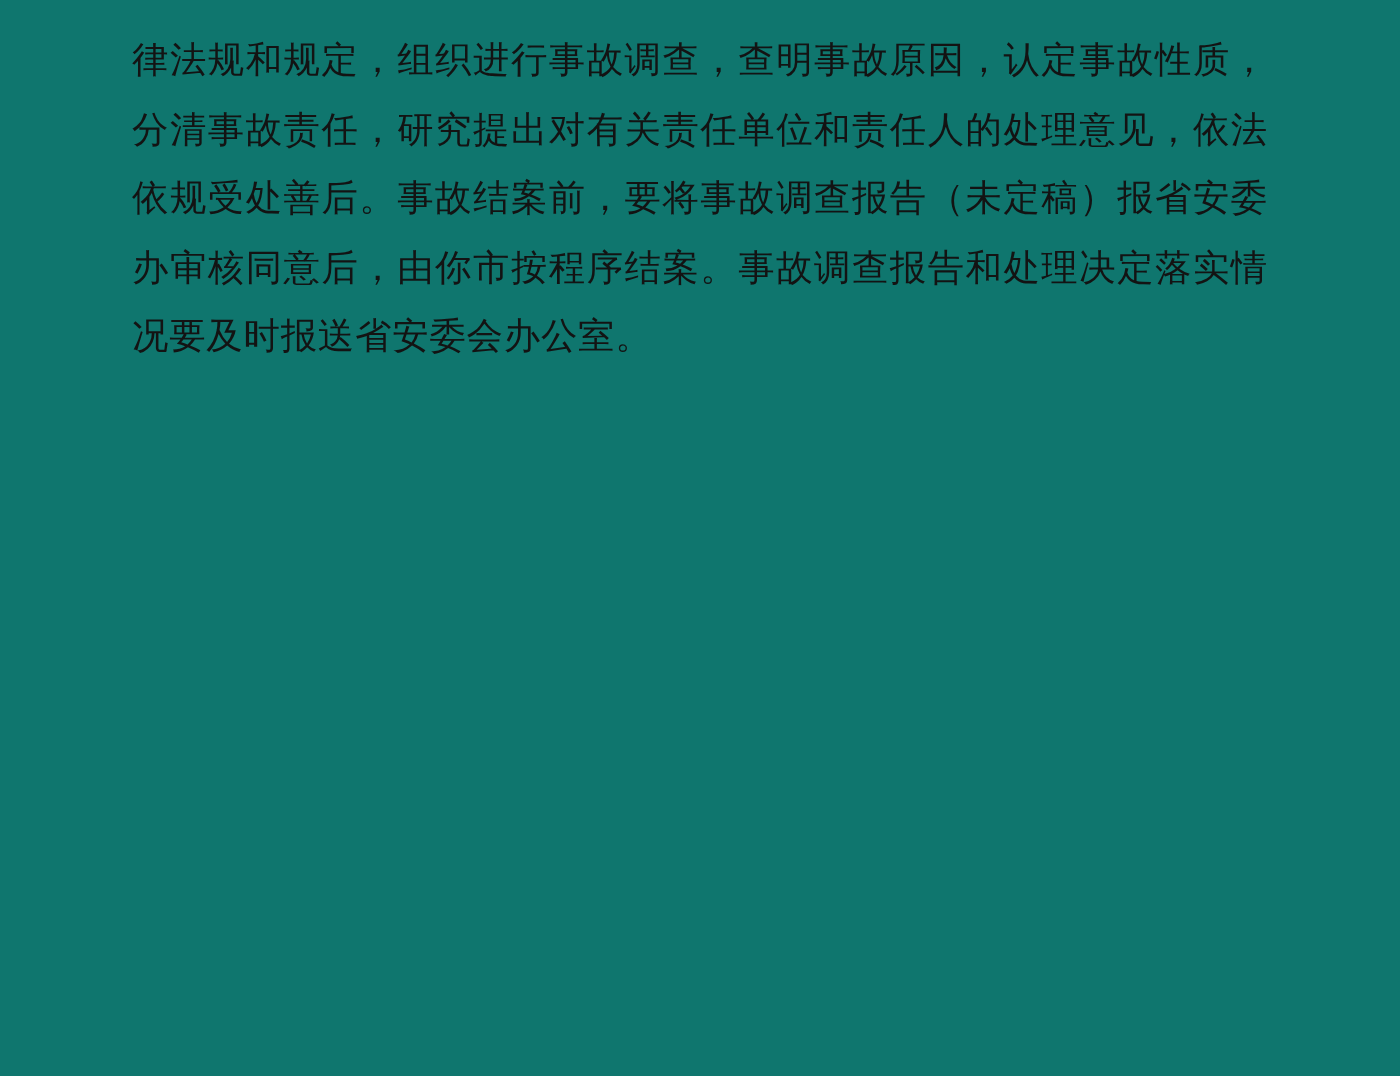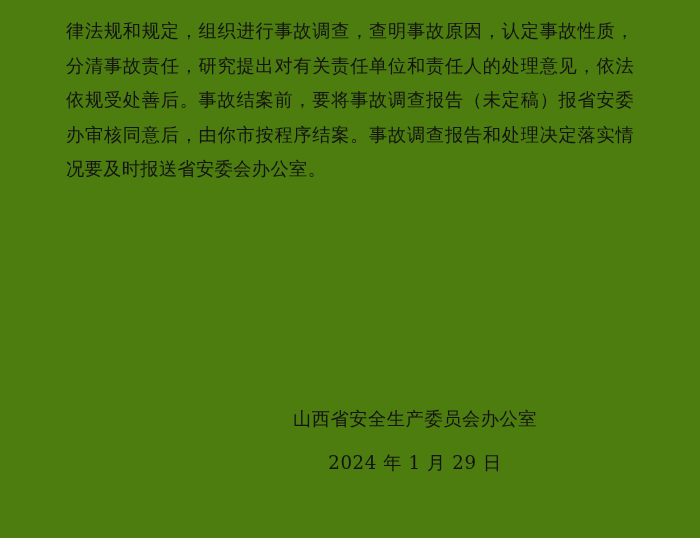--- a/index.html
+++ b/index.html
@@ -11,21 +11,21 @@
     width: 700px;
     height: 538px;
     overflow: hidden;
     font-family: "DejaVu Serif", "Liberation Serif", serif;
     color: #111111;
   }
   .page {
     position: relative;
     width: 700px;
     height: 538px;
-    background: #4d7c0f;
+    background: #0f766e;
     box-sizing: border-box;
     padding: 14px 66px 0 66px;
   }
   .body-text {
     font-size: 18.2px;
     line-height: 34.6px;
     letter-spacing: 0.4px;
     text-align: justify;
     text-justify: inter-ideograph;
     color: #131313;
@@ -67,18 +67,14 @@
 </head>
 <body>
 
 <div class="page">
 
   <div class="body-text">
     <p class="para">律法规和规定，组织进行事故调查，查明事故原因，认定事故性质，分清事故责任，研究提出对有关责任单位和责任人的处理意见，依法依规受处善后。事故结案前，要将事故调查报告（未定稿）报省安委办审核同意后，由你市按程序结案。事故调查报告和处理决定落实情况要及时报送省安委会办公室。</p>
     <div class="gap-after-first"></div>
   </div>
 
-  <div class="signature-block">
-    <div class="sig-line">山西省安全生产委员会办公室</div>
-    <div class="sig-date">2024 年 1 月 29 日</div>
-  </div>
 
 </div>
 
 </body></html>

